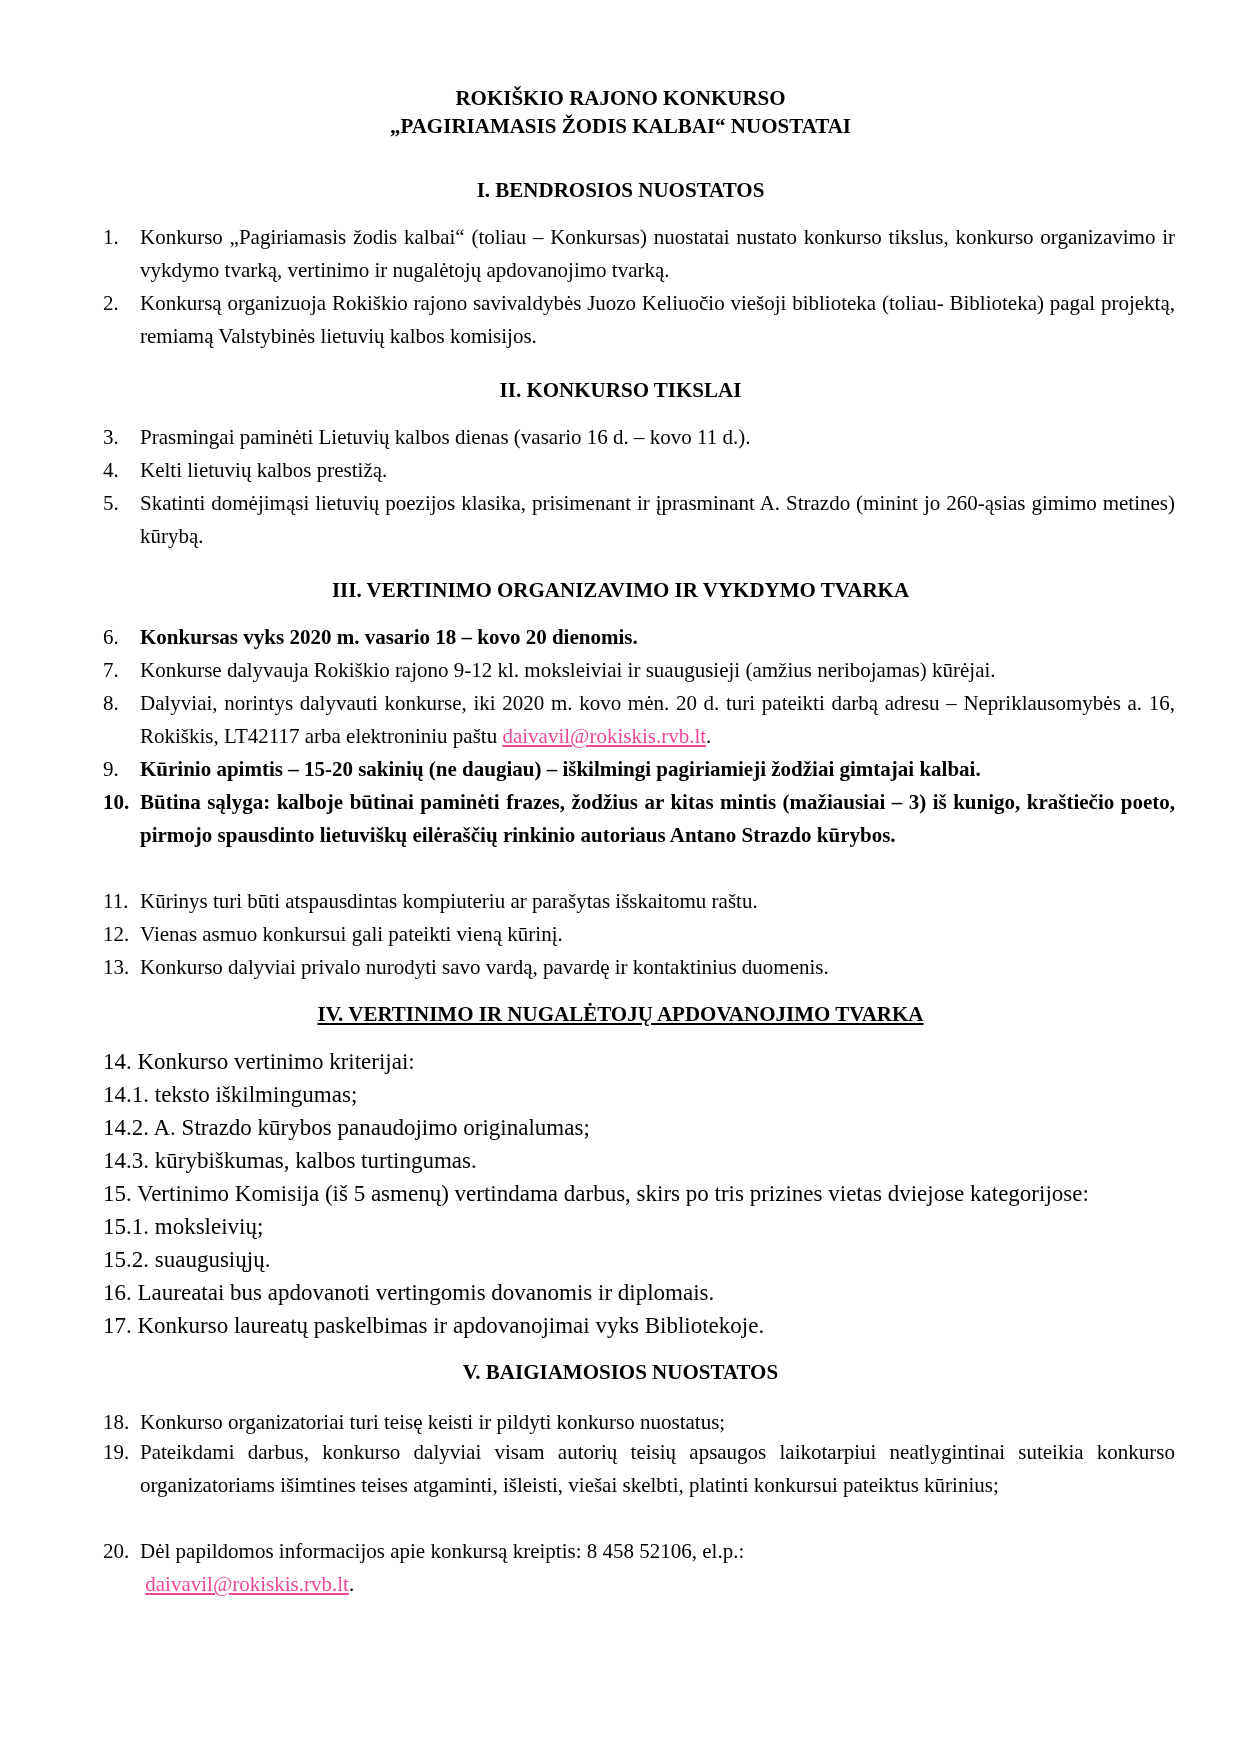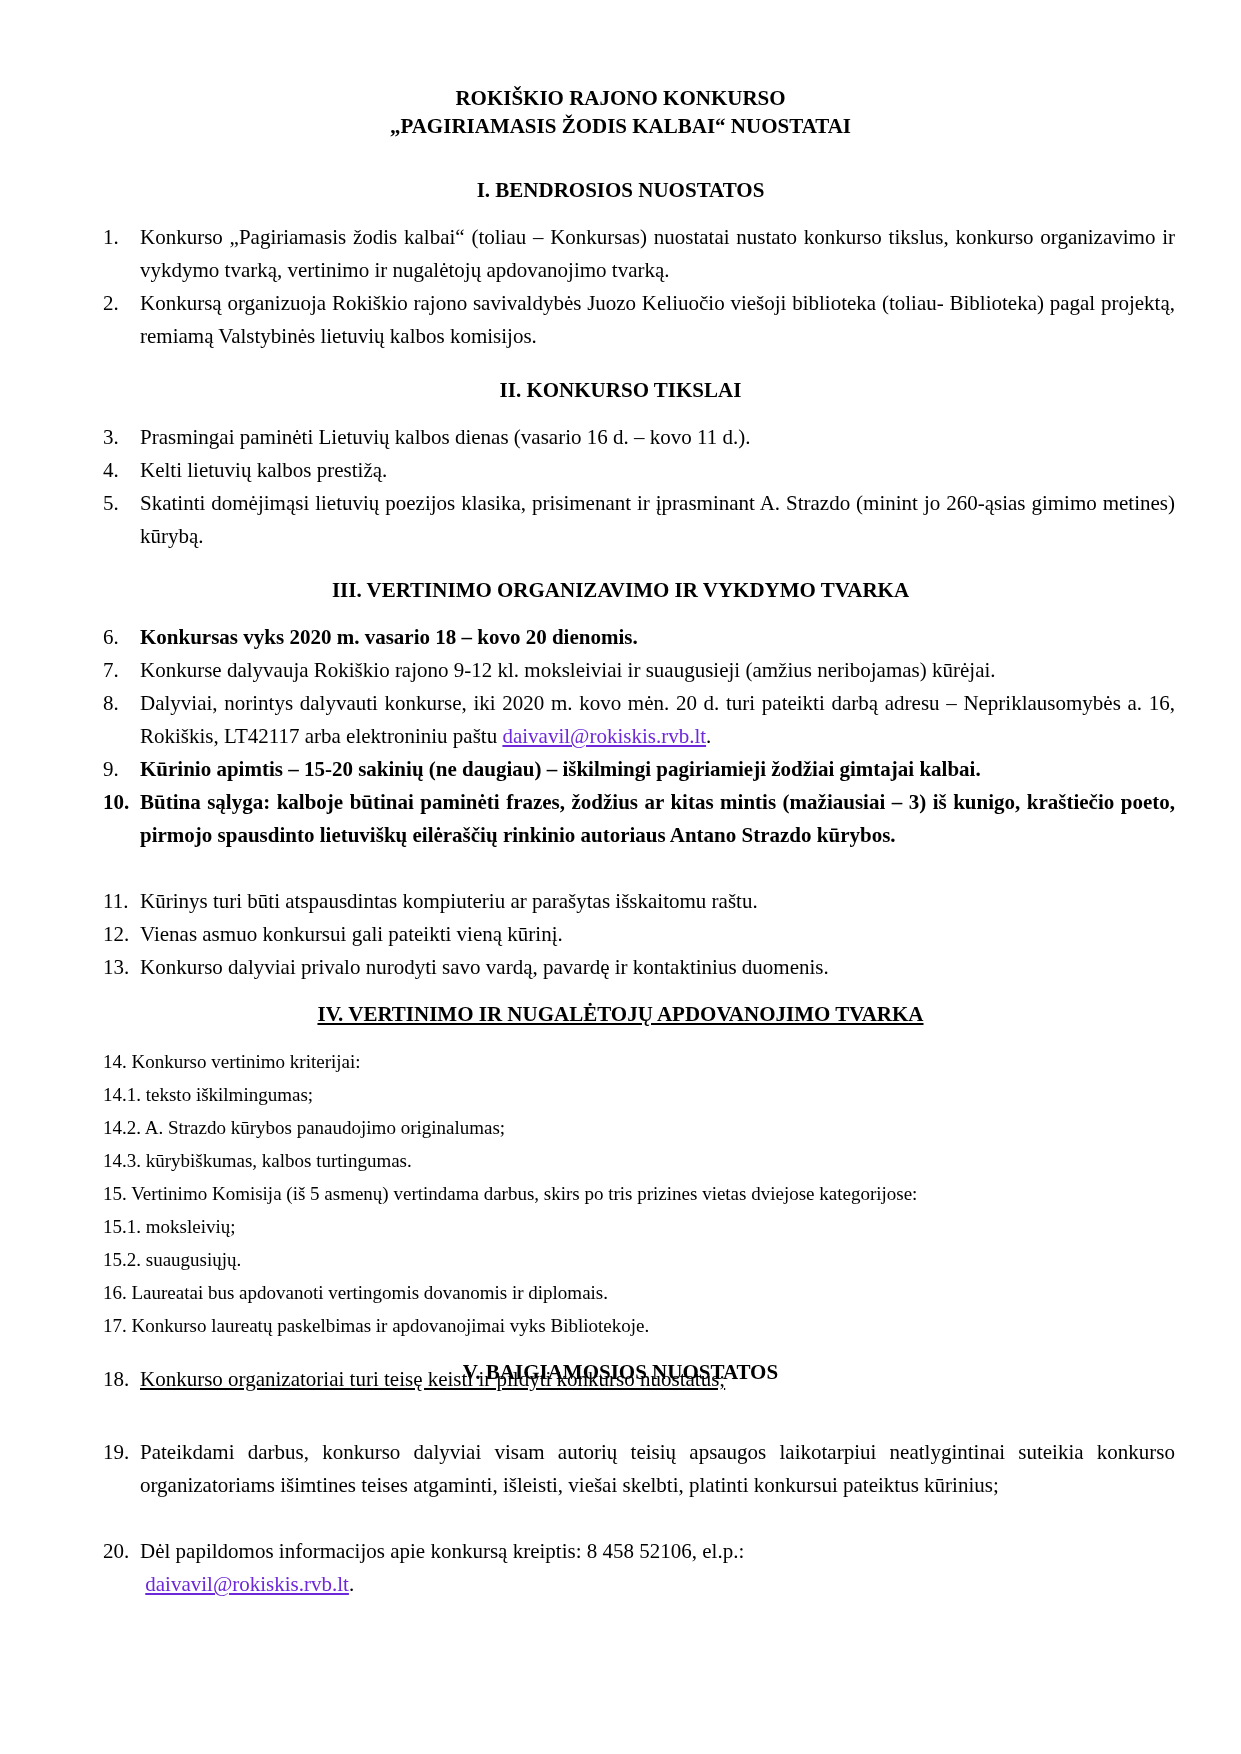--- a/index.html
+++ b/index.html
@@ -8,22 +8,22 @@
   .page { position: absolute; left: 0; top: 0; width: 1241px; height: 1754px; }
   .title { position: absolute; left: 0; width: 1241px; text-align: center;
            font-weight: bold; font-size: 21px; line-height: 28px; }
   .heading { position: absolute; left: 0; width: 1241px; text-align: center;
              font-weight: bold; font-size: 21px; line-height: 28px; }
   .item { position: absolute; left: 103px; width: 1072px; font-size: 21px; line-height: 33px; }
   .item .num { position: absolute; left: 0; top: 0; }
   .item .txt { display: block; margin-left: 37px; }
   .item.just .txt { text-align: justify; text-align-last: left; }
   .item.bold { font-weight: bold; }
-  .sub { position: absolute; left: 103px; width: 1072px; font-size: 19px; line-height: 33px; }
-  a.link { color: #6d28d9; text-decoration: underline; }
+  .sub { position: absolute; left: 103px; width: 1072px; font-size: 23px; line-height: 33px; }
+  a.link { color: #ec4899; text-decoration: underline; }
 </style>
 </head>
 <body>
 
 <div class="page">
 
   <div class="title" style="top:84px;">ROKIŠKIO RAJONO  KONKURSO</div>
   <div class="title" style="top:112px;">„PAGIRIAMASIS ŽODIS KALBAI“ NUOSTATAI</div>
 
   <div class="heading" style="top:176px;">I. BENDROSIOS NUOSTATOS</div>
@@ -116,21 +116,21 @@
   <div class="sub" style="top:1276px;">
     <span>16.</span>
     <span>Laureatai bus apdovanoti vertingomis dovanomis ir diplomais.</span>
   </div>
   <div class="sub" style="top:1309px;">
     <span>17.</span>
     <span>Konkurso laureatų paskelbimas ir apdovanojimai vyks  Bibliotekoje.</span>
   </div>
 
   <div class="heading" style="top:1358px;">V. BAIGIAMOSIOS NUOSTATOS</div>
-  <div class="item" style="top:1363px;text-decoration:underline;">
+  <div class="item" style="top:1406px;">
     <span class="num">18.</span>
     <span class="txt">Konkurso organizatoriai turi teisę keisti ir pildyti konkurso nuostatus;</span>
   </div>
   <div class="item just" style="top:1436px;">
     <span class="num">19.</span>
     <span class="txt">Pateikdami darbus, konkurso dalyviai visam autorių teisių apsaugos laikotarpiui neatlygintinai suteikia konkurso organizatoriams išimtines teises atgaminti, išleisti, viešai skelbti, platinti konkursui pateiktus kūrinius;</span>
   </div>
   <div class="item" style="top:1535px;">
     <span class="num">20.</span>
     <span class="txt"><span>Dėl papildomos informacijos apie konkursą kreiptis: 8 458 52106, el.p.:</span><br>&nbsp;<a class="link" href="#">daivavil@rokiskis.rvb.lt</a><span>.</span></span>

